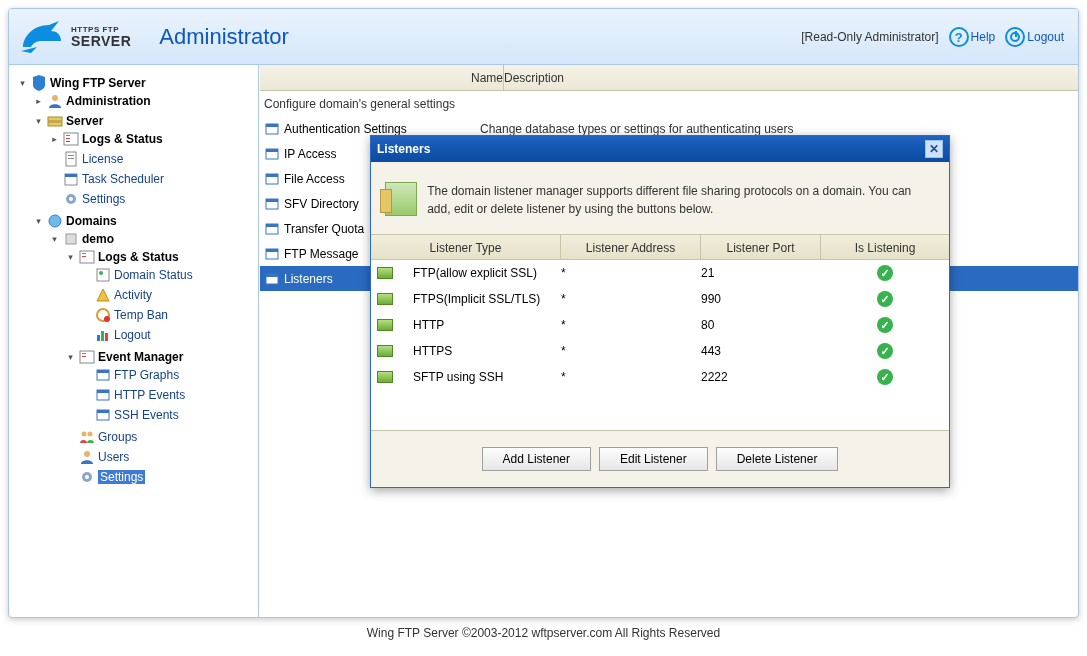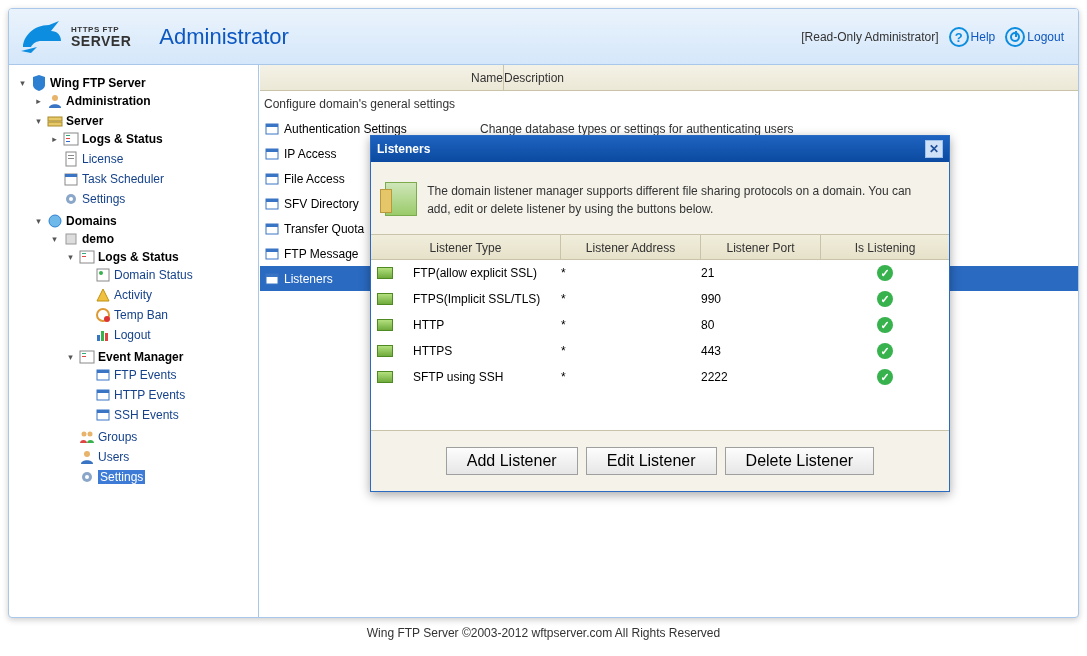--- a/index.html
+++ b/index.html
@@ -63,21 +63,21 @@
 .gh1{width:190px}.gh2{width:140px}.gh3{width:120px}.gh4{flex:1;border-right:none!important}
 .dlg-rows{background:#fff;min-height:170px}
 .dlg-row{display:flex;align-items:center;height:26px;padding-left:6px}
 .dlg-row .g1{width:184px;display:flex;align-items:center;gap:20px}
 .dlg-row .g2{width:140px}
 .dlg-row .g3{width:120px}
 .dlg-row .g4{flex:1;display:flex;justify-content:center}
 .ok{width:16px;height:16px;border-radius:50%;background:#37b24d;display:inline-flex;align-items:center;justify-content:center;color:#fff;font-size:11px;font-weight:bold}
 .li-ic{width:16px;height:12px;background:linear-gradient(#b3e07e,#6fab3c);border:1px solid #4e8a21;display:inline-block}
 .dlg-btns{display:flex;justify-content:center;gap:8px;padding:16px;background:#f4f2e9;border-top:1px solid #c9c4a9}
-.dlg-btns button{padding:4px 20px;background:linear-gradient(#fdfdfd,#e6e6e6);border:1px solid #9f9f9f;cursor:pointer;font-size:16px}
+.dlg-btns button{padding:4px 20px;background:linear-gradient(#fdfdfd,#e6e6e6);border:1px solid #9f9f9f;cursor:pointer;font-size:12px}
 
 
 .ftr{text-align:center;font-size:12px;color:#333;margin-top:2px}
 .ftr b{font-weight:normal}
 </style>
 </head>
 <body>
 
 <div class="app-frame">
 
@@ -302,21 +302,21 @@
                       <ul>
                         <li>
                             <div class="row">
                               <span class="tw"></span>
                               <span class="ic">
                                 <svg viewBox="0 0 16 16">
                                   <rect x="2" y="3" width="12" height="10" fill="#fff" stroke="#3a74c4"></rect>
                                   <rect x="2" y="3" width="12" height="3" fill="#3a74c4"></rect>
                                 </svg>
                               </span>
-                              <span class="lbl">FTP Events</span>
+                              <span class="lbl">FTP Graphs</span>
                             </div>
                           </li>
                         <li>
                             <div class="row">
                               <span class="tw"></span>
                               <span class="ic">
                                 <svg viewBox="0 0 16 16">
                                   <rect x="2" y="3" width="12" height="10" fill="#fff" stroke="#3a74c4"></rect>
                                   <rect x="2" y="3" width="12" height="3" fill="#3a74c4"></rect>
                                 </svg>

